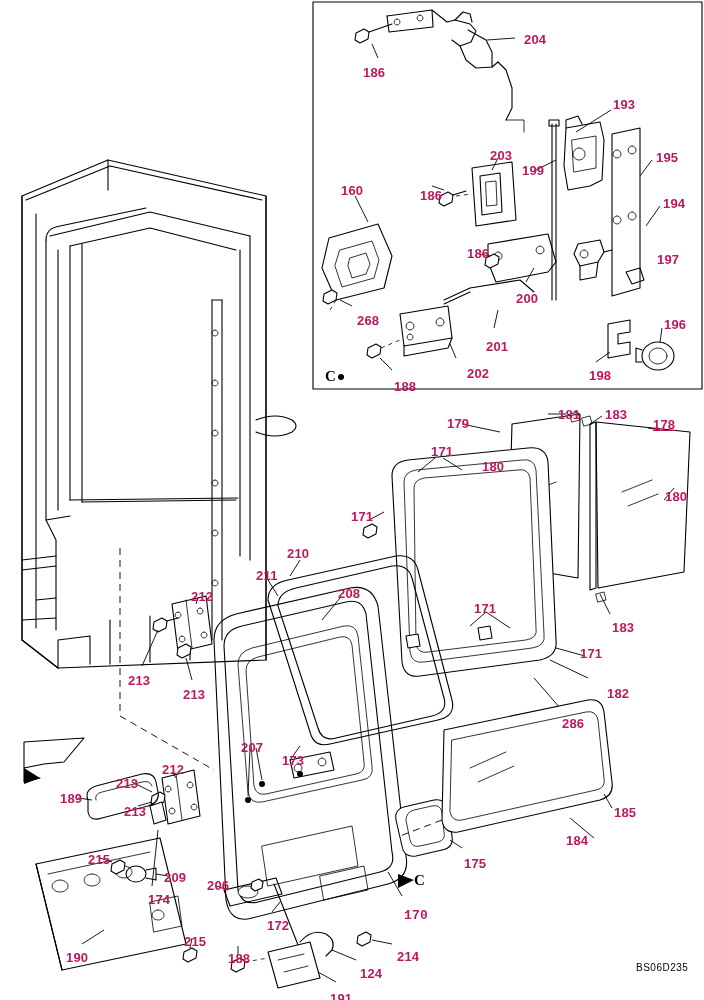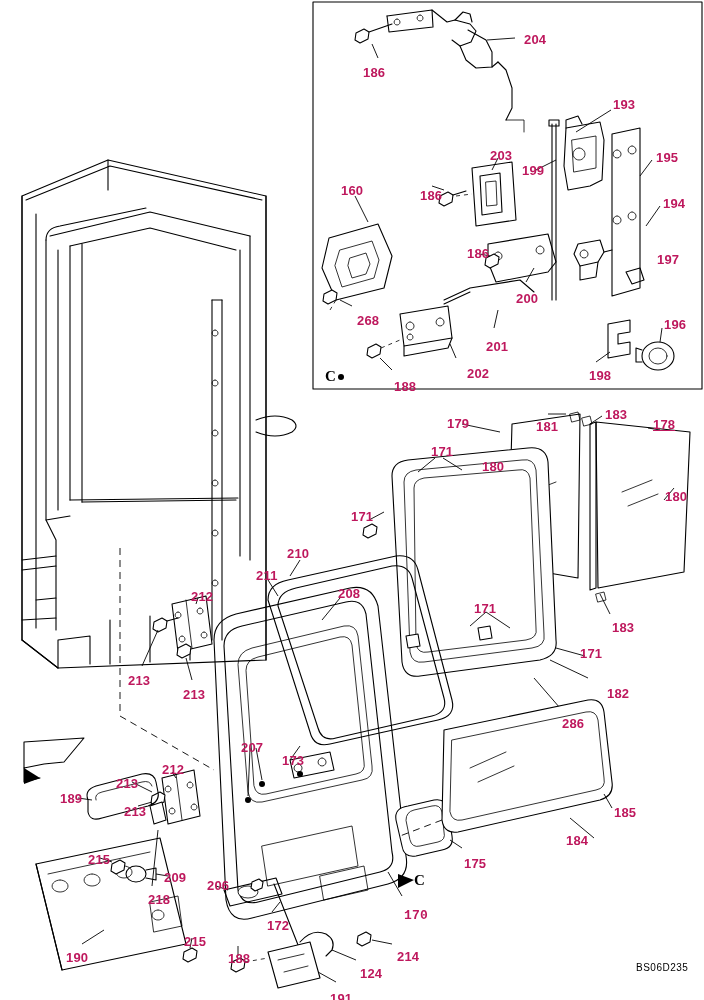--- a/index.html
+++ b/index.html
@@ -371,21 +371,21 @@
       <div class="callout" style="left: 467px; top: 246px;">186</div>
       <div class="callout" style="left: 657px; top: 252px;">197</div>
       <div class="callout" style="left: 516px; top: 291px;">200</div>
       <div class="callout" style="left: 664px; top: 317px;">196</div>
       <div class="callout" style="left: 357px; top: 313px;">268</div>
       <div class="callout" style="left: 486px; top: 339px;">201</div>
       <div class="callout" style="left: 589px; top: 368px;">198</div>
       <div class="callout" style="left: 443px; top: 366px; margin-left: 24px;">202</div>
       <div class="callout" style="left: 394px; top: 379px;">188</div>
       <div class="callout" style="left: 447px; top: 416px;">179</div>
-      <div class="callout" style="left: 536px; top: 407px; margin-top: 12px;">181</div>
+      <div class="callout" style="left: 558px; top: 407px;">181</div>
       <div class="callout" style="left: 605px; top: 407px;">183</div>
       <div class="callout" style="left: 653px; top: 417px; text-decoration: underline;">178</div>
       <div class="callout" style="left: 431px; top: 444px;">171</div>
       <div class="callout" style="left: 482px; top: 459px;">180</div>
       <div class="callout" style="left: 665px; top: 489px;">180</div>
       <div class="callout" style="left: 351px; top: 509px;">171</div>
       <div class="callout" style="left: 287px; top: 546px;">210</div>
       <div class="callout" style="left: 256px; top: 568px;">211</div>
       <div class="callout" style="left: 612px; top: 620px;">183</div>
       <div class="callout" style="left: 338px; top: 586px;">208</div>
@@ -401,21 +401,21 @@
       <div class="callout" style="left: 162px; top: 762px;">212</div>
       <div class="callout" style="left: 116px; top: 776px;">213</div>
       <div class="callout" style="left: 124px; top: 804px;">213</div>
       <div class="callout" style="left: 60px; top: 791px;">189</div>
       <div class="callout" style="left: 614px; top: 805px;">185</div>
       <div class="callout" style="left: 566px; top: 833px;">184</div>
       <div class="callout" style="left: 88px; top: 852px;">215</div>
       <div class="callout" style="left: 164px; top: 870px;">209</div>
       <div class="callout" style="left: 207px; top: 878px;">206</div>
       <div class="callout" style="left: 464px; top: 856px;">175</div>
-      <div class="callout" style="left: 148px; top: 892px;">218</div>
+      <div class="callout" style="left: 148px; top: 892px;">174</div>
       <div class="callout" style="left: 267px; top: 918px;">172</div>
       <div class="callout" style="left: 404px; top: 908px; font-family: Liberation Mono, monospace;">170</div>
       <div class="callout" style="left: 66px; top: 950px;">190</div>
       <div class="callout" style="left: 184px; top: 934px;">215</div>
       <div class="callout" style="left: 397px; top: 949px;">214</div>
       <div class="callout" style="left: 228px; top: 951px;">188</div>
       <div class="callout" style="left: 360px; top: 966px;">124</div>
       <div class="callout" style="left: 330px; top: 991px;">191</div>
     </div>
 

